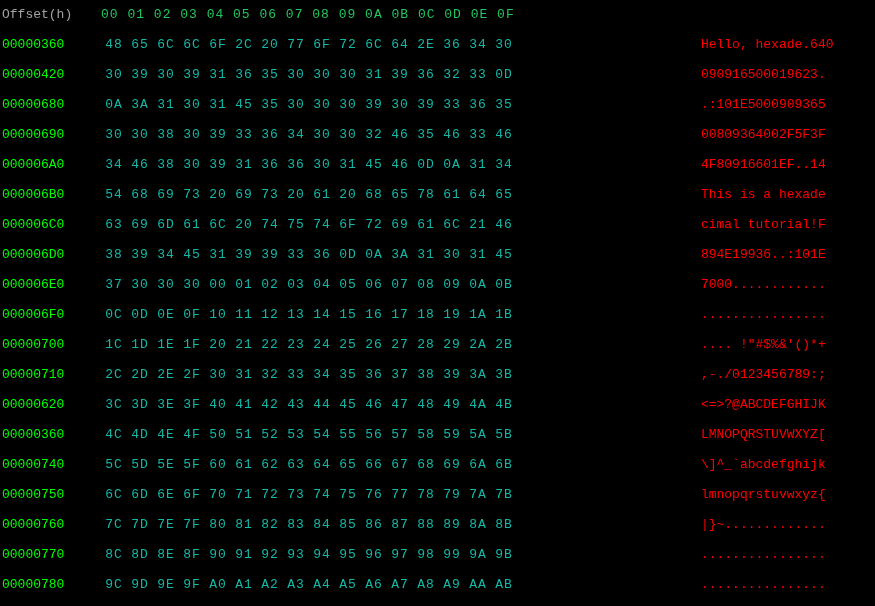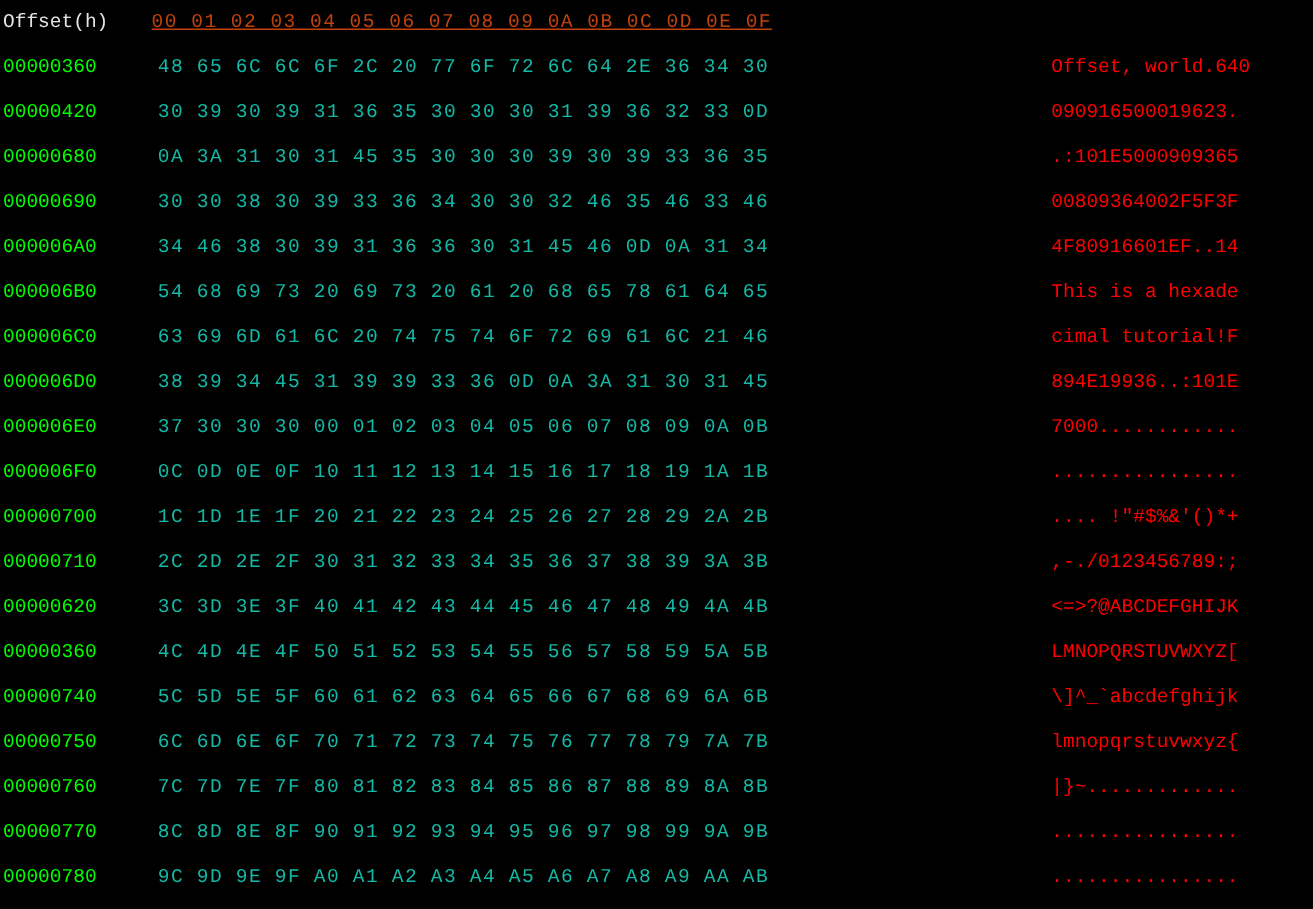--- a/index.html
+++ b/index.html
@@ -45,28 +45,28 @@
       width: 26px;
       text-align: center;
     }
   </style>
 </head>
 <body>
 
 <table class="hex-table">
   <tbody id="table-body">
   <tr style="color: rgb(0, 255, 0);">
-        <td class="col-offset" style="color: #e5e5e5;">Offset(h)</td>
-        <td class="col-hex" style="color: #c2410c; text-decoration: underline;">00 01 02 03 04 05 06 07 08 09 0A 0B 0C 0D 0E 0F</td>
+        <td class="col-offset" style="color: #a3a3a3;">Offset(h)</td>
+        <td class="col-hex" style="color: #22c55e;">00 01 02 03 04 05 06 07 08 09 0A 0B 0C 0D 0E 0F</td>
         <td class="col-ascii" style="color: rgb(0, 255, 0);"></td>
       </tr>
       <tr>
         <td class="col-offset">00000360</td>
         <td class="col-hex"><span class="hex-cell">48</span><span class="hex-cell">65</span><span class="hex-cell">6C</span><span class="hex-cell">6C</span><span class="hex-cell">6F</span><span class="hex-cell">2C</span><span class="hex-cell">20</span><span class="hex-cell">77</span><span class="hex-cell">6F</span><span class="hex-cell">72</span><span class="hex-cell">6C</span><span class="hex-cell">64</span><span class="hex-cell">2E</span><span class="hex-cell">36</span><span class="hex-cell">34</span><span class="hex-cell">30</span></td>
-        <td class="col-ascii">Offset, world.640</td>
+        <td class="col-ascii">Hello, hexade.640</td>
       </tr>
       <tr>
         <td class="col-offset">00000420</td>
         <td class="col-hex"><span class="hex-cell">30</span><span class="hex-cell">39</span><span class="hex-cell">30</span><span class="hex-cell">39</span><span class="hex-cell">31</span><span class="hex-cell">36</span><span class="hex-cell">35</span><span class="hex-cell">30</span><span class="hex-cell">30</span><span class="hex-cell">30</span><span class="hex-cell">31</span><span class="hex-cell">39</span><span class="hex-cell">36</span><span class="hex-cell">32</span><span class="hex-cell">33</span><span class="hex-cell">0D</span></td>
         <td class="col-ascii">090916500019623.</td>
       </tr>
       <tr>
         <td class="col-offset">00000680</td>
         <td class="col-hex"><span class="hex-cell">0A</span><span class="hex-cell">3A</span><span class="hex-cell">31</span><span class="hex-cell">30</span><span class="hex-cell">31</span><span class="hex-cell">45</span><span class="hex-cell">35</span><span class="hex-cell">30</span><span class="hex-cell">30</span><span class="hex-cell">30</span><span class="hex-cell">39</span><span class="hex-cell">30</span><span class="hex-cell">39</span><span class="hex-cell">33</span><span class="hex-cell">36</span><span class="hex-cell">35</span></td>
         <td class="col-ascii">.:101E5000909365</td>

